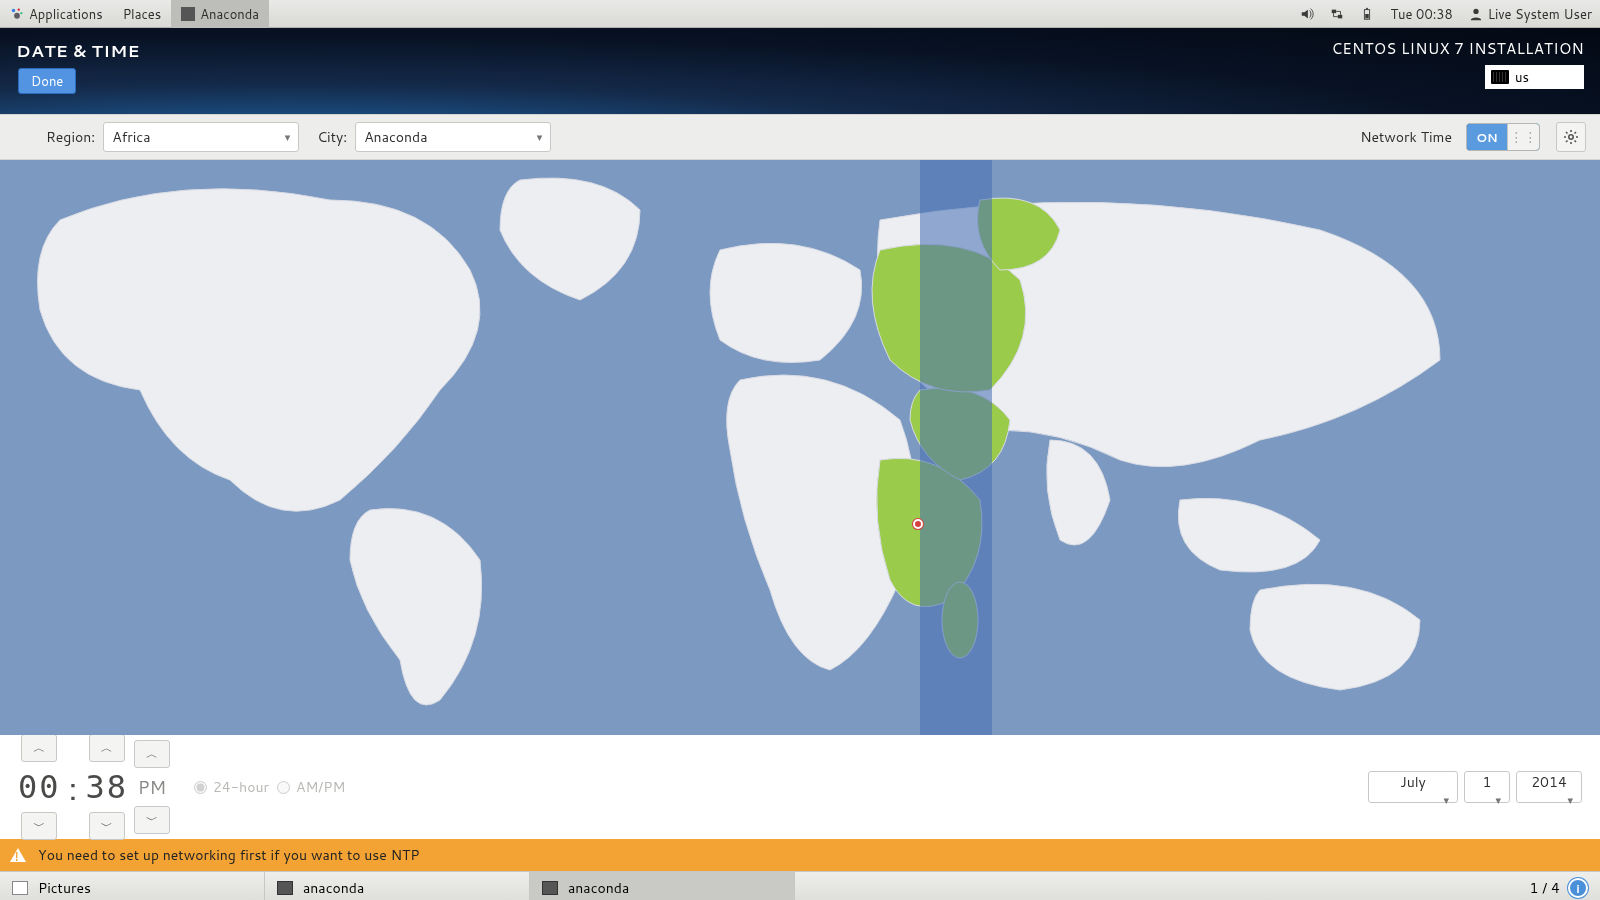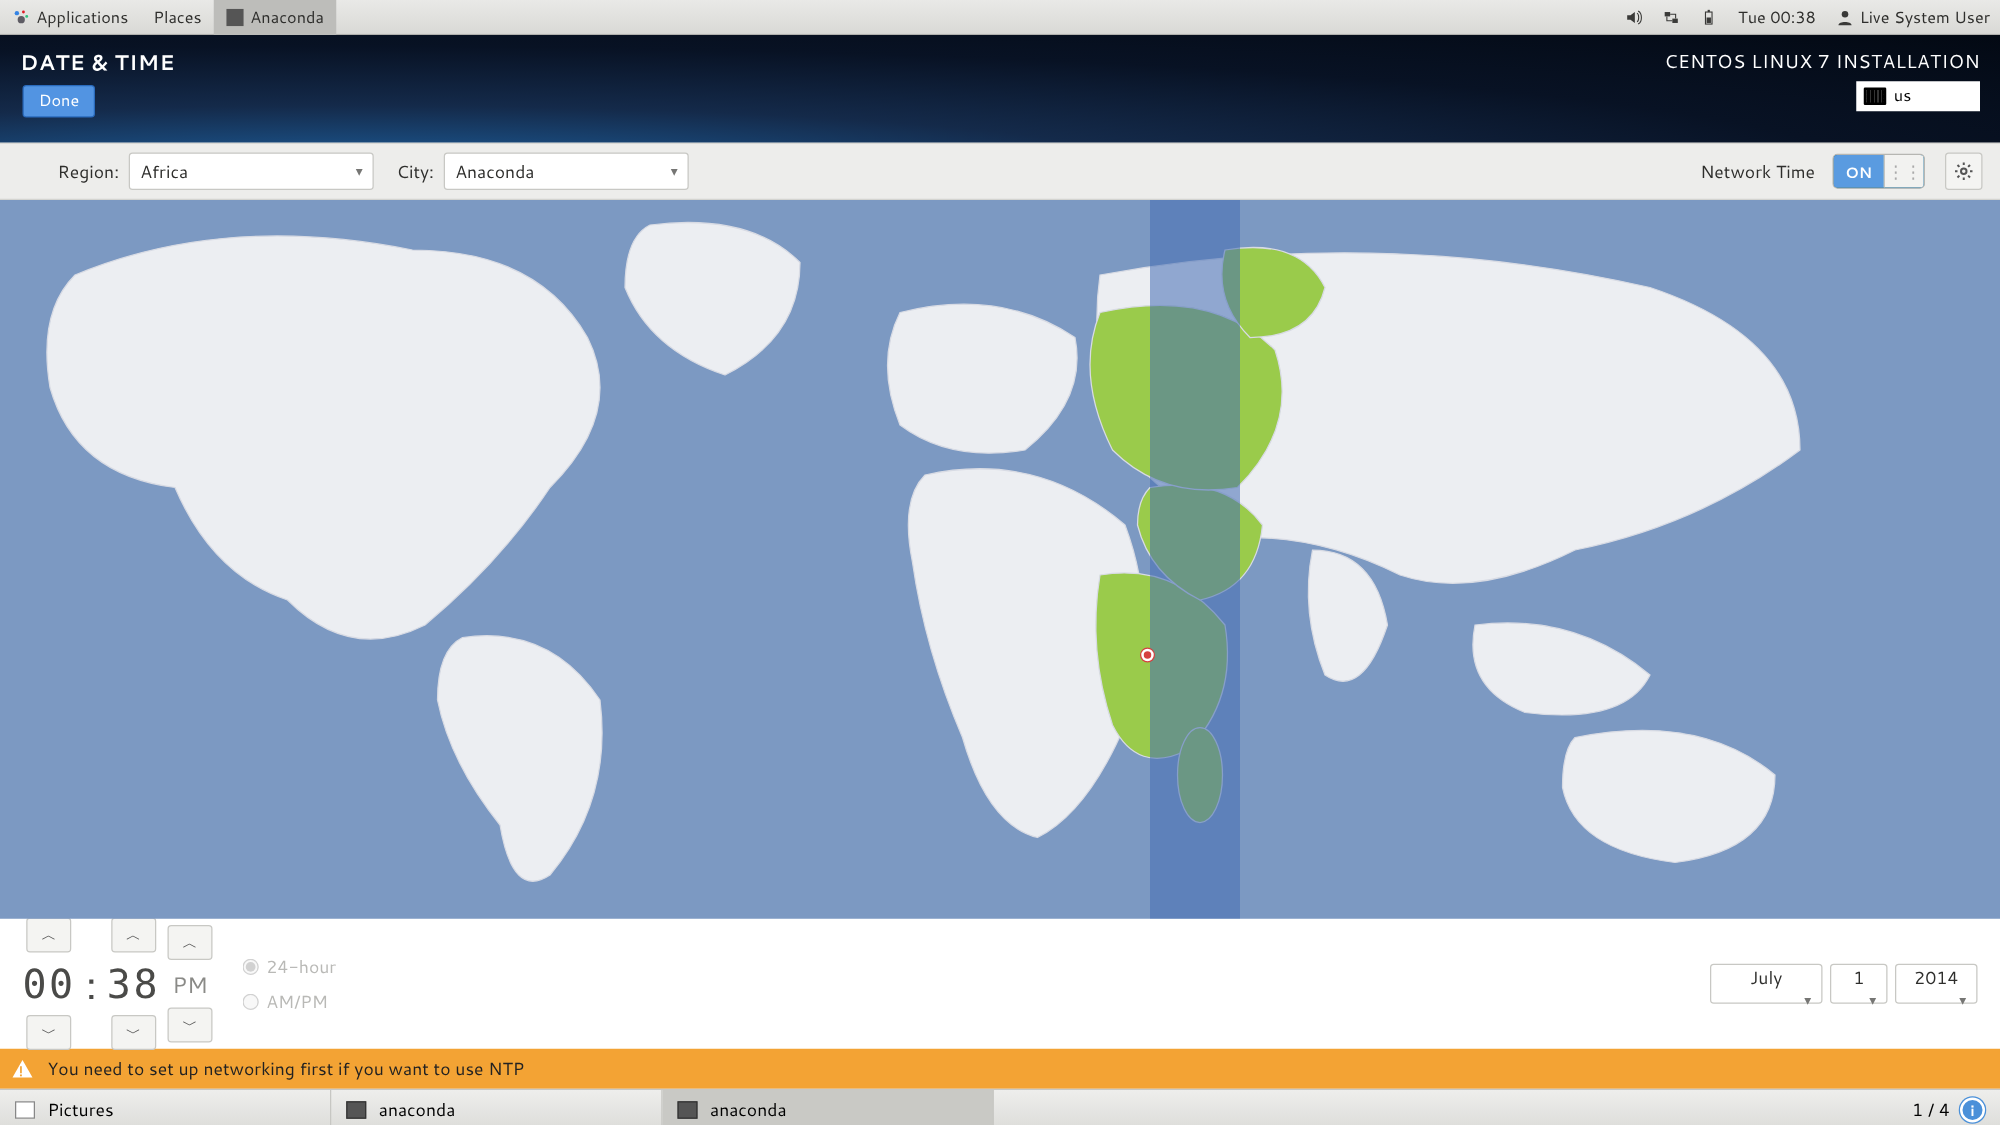--- a/index.html
+++ b/index.html
@@ -46,21 +46,21 @@
 .tz-band { position: absolute; top: 0; bottom: 0; left: 920px; width: 72px; background: rgba(70,110,180,.55); }
 .city-marker { position: absolute; left: 913px; top: 359px; width: 10px; height: 10px; border-radius: 50%; background: #d64040; border: 2px solid #fff; box-shadow: 0 0 0 1px #d64040; }
 
 
 .time-row { height: 104px; background: #fff; display: flex; align-items: center; padding: 0 18px; font-size: 14px; color: #2e2e2c; }
 .time-block { display: flex; align-items: center; gap: 6px; }
 .stepper { width: 36px; height: 28px; border: 1px solid #c8c8c4; border-radius: 3px; background: #f4f4f2; display:flex;align-items:center;justify-content:center;cursor:pointer; color:#555; font-size:12px;}
 .time-text { font-size: 32px; letter-spacing: 2px; font-weight: 300; color:#4a4a48; font-family: monospace; min-width: 42px; text-align:center;}
 .colon { font-size: 32px; color:#4a4a48; font-weight:300; padding: 0 2px;}
 .ampm-text { font-size:18px; color:#8a8a87; align-self:center;}
-.radio-col { margin-left: 18px; display:flex; flex-direction:column; gap:8px; color:#b9b9b6; font-size:14px;}
+.radio-col { margin-left: 18px; display:flex; flex-direction:row; gap:8px; color:#b9b9b6; font-size:14px;}
 .radio-col label { display:flex; align-items:center; gap:6px; }
 .radio-col input { accent-color:#888; }
 .time-row .spacer { flex:1; }
 .date-selects { display:flex; gap:6px; }
 .date-selects .select { height: 32px; flex-direction: column; }
 .month-select{width:90px;} .day-select{width:46px;} .year-select{width:66px;}
 
 
 .warn-bar { height: 32px; background: #f3a334; display: flex; align-items: center; padding: 0 10px; gap: 12px; font-size: 14px; color: #222; }
 .warn-bar .tri { width:0;height:0;border-left:8px solid transparent;border-right:8px solid transparent;border-bottom:14px solid #fff; position:relative;}

